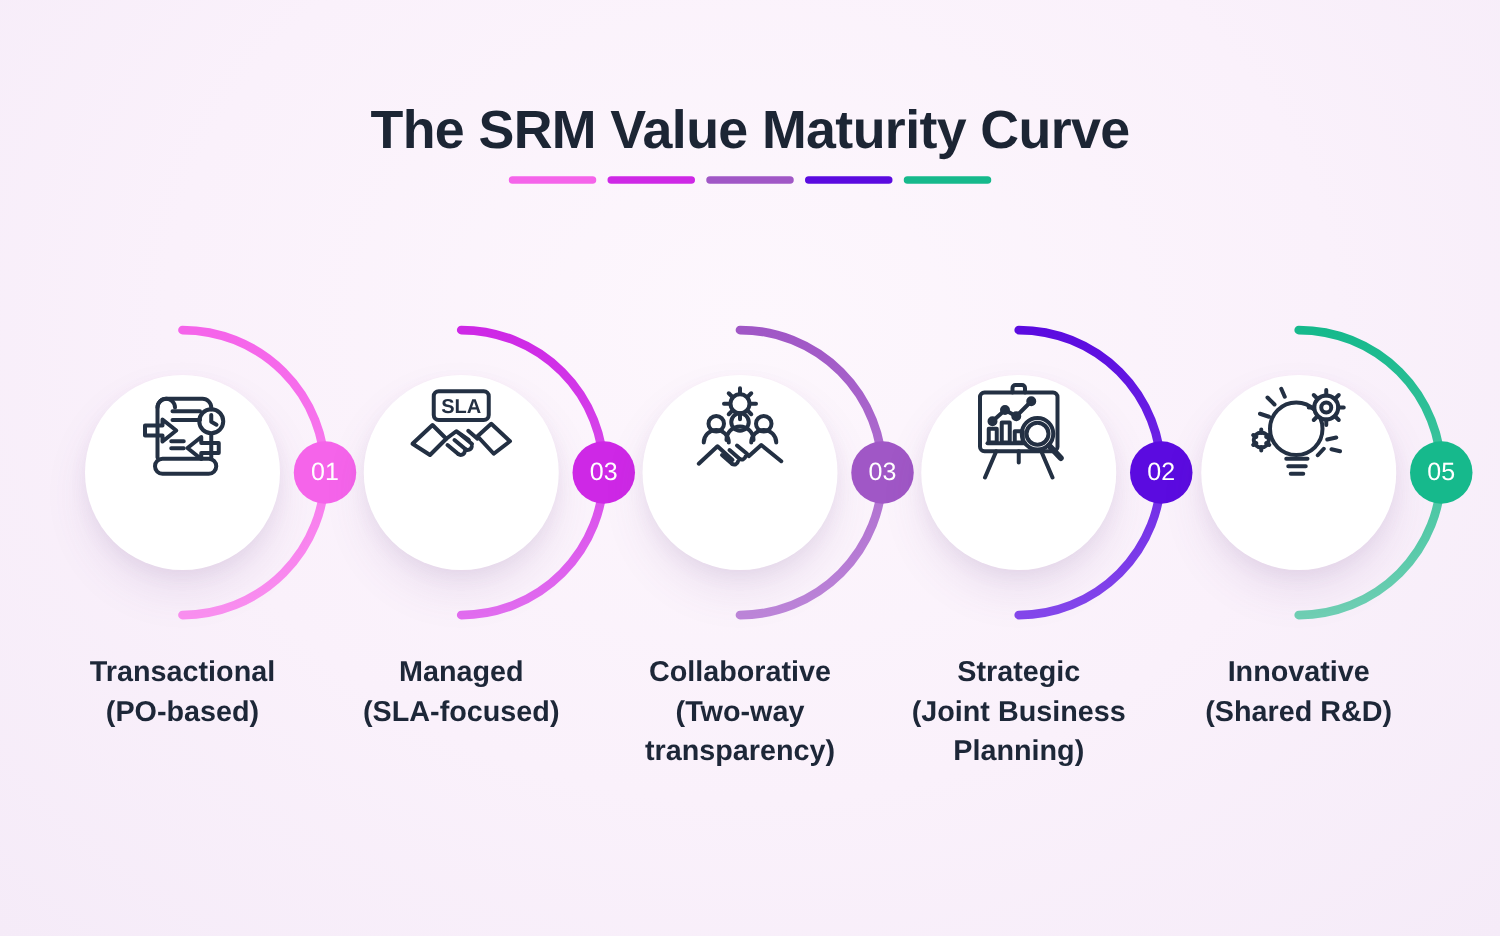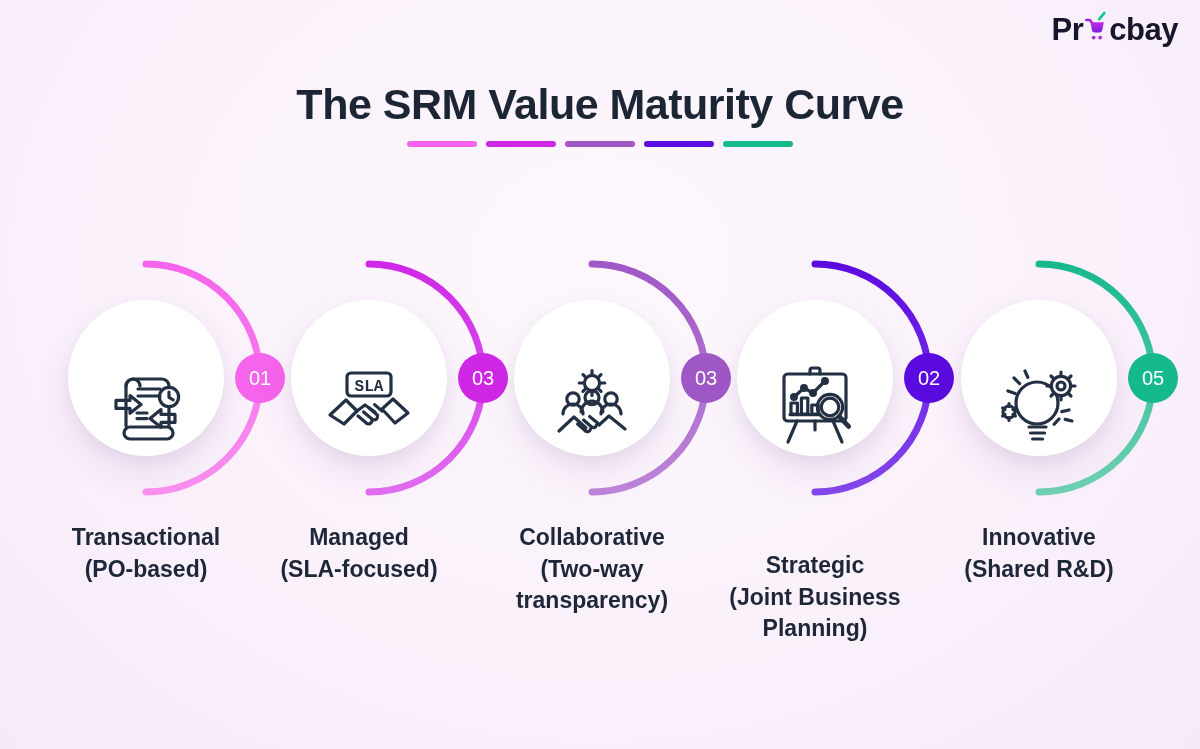--- a/index.html
+++ b/index.html
@@ -39,67 +39,48 @@
   
   .stage { position: absolute; top: 258px; width: 240px; height: 240px; }
   .stage svg.arc { position: absolute; left: 0; top: 0; width: 240px; height: 240px; overflow: visible; }
   .stop-a { stop-color: var(--c); }
   .stop-b { stop-color: var(--cl); }
   .bubble {
     position: absolute; left: 42px; top: 42px;
     width: 156px; height: 156px; border-radius: 50%;
     background: #ffffff;
     box-shadow: 0 18px 34px rgba(110, 70, 135, 0.10), 0 6px 14px rgba(110, 70, 135, 0.07);
-    display: flex; align-items: flex-end; justify-content: center; font-family: Liberation Mono, monospace;
+    display: flex; align-items: flex-start; justify-content: center;
   }
   .bubble svg { width: 96px; height: 96px; stroke: #233043; fill: none;
                 stroke-width: 1.6; stroke-linecap: round; stroke-linejoin: round; }
   .badge {
     position: absolute; left: 209px; top: 95px;
     width: 50px; height: 50px; border-radius: 50%;
     background: var(--c);
     color: #ffffff; font-size: 20px; font-weight: 400;
     display: flex; align-items: center; justify-content: center;
   }
   .stage-label {
     position: absolute; top: 522px; width: 240px;
     text-align: center;
     font-size: 23px; font-weight: 700; line-height: 1.37;
     color: #1d2738;
   }
   .s1 { left: 26px; }  .l1 { left: 26px; }
-  .s2 { left: 249px; } .l2 { left: 239px; }
+  .s2 { left: 249px; } .l2 { left: 249px; }
   .s3 { left: 472px; } .l3 { left: 472px; }
-  .s4 { left: 695px; } .l4 { left: 695px; margin-top: 28px; }
+  .s4 { left: 695px; } .l4 { left: 695px; }
   .s5 { left: 919px; } .l5 { left: 919px; }
 </style>
 </head>
 <body>
 
 <div id="canvas">
 
-  <div class="logo">
-    <span>Pr</span>
-    <span class="cart">
-      <svg width="24" height="32" viewBox="0 0 26 34">
-        <defs>
-          <linearGradient id="cartg" x1="0" y1="0" x2="0" y2="1">
-            <stop offset="0" stop-color="#c22bea"></stop>
-              <stop offset="1" stop-color="#7a1fe0"></stop>
-          </linearGradient>
-        </defs>
-        <path d="M16.5 9.5 L22 3" stroke="#10c98e" stroke-width="3" stroke-linecap="round" fill="none"></path>
-        <path d="M2.5 10.5 h3.8 l2.3 3" stroke="#9b21e8" stroke-width="2.6" stroke-linecap="round" fill="none"></path>
-        <path d="M6.8 13 h14.8 l-1.9 8.6 a3.1 3.1 0 0 1 -3 2.4 h-5 a3.1 3.1 0 0 1 -3 -2.4 z" fill="url(#cartg)"></path>
-        <circle cx="10.5" cy="29.5" r="2" fill="#b126e8"></circle>
-        <circle cx="17.5" cy="29.5" r="2" fill="#b126e8"></circle>
-      </svg>
-    </span>
-    <span>cbay</span>
-  </div>
 
   <div class="title">The SRM Value Maturity Curve</div>
   <div class="dash-row">
     <div class="dash" style="--c: #f564ea;"></div>
     <div class="dash" style="--c: #ce28e6;"></div>
     <div class="dash" style="--c: #a057c6;"></div>
     <div class="dash" style="--c: #5b0be0;"></div>
     <div class="dash" style="--c: #16b98c;"></div>
   </div>
 

